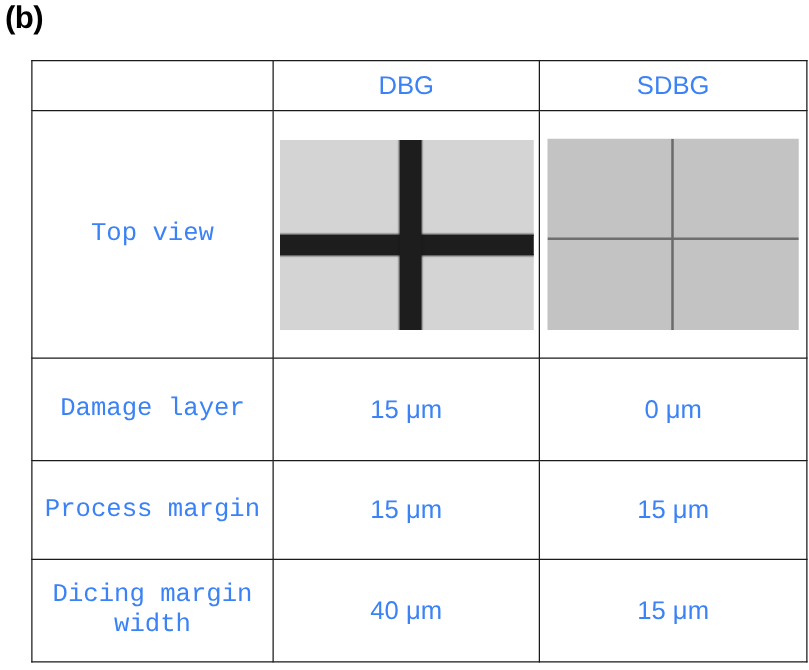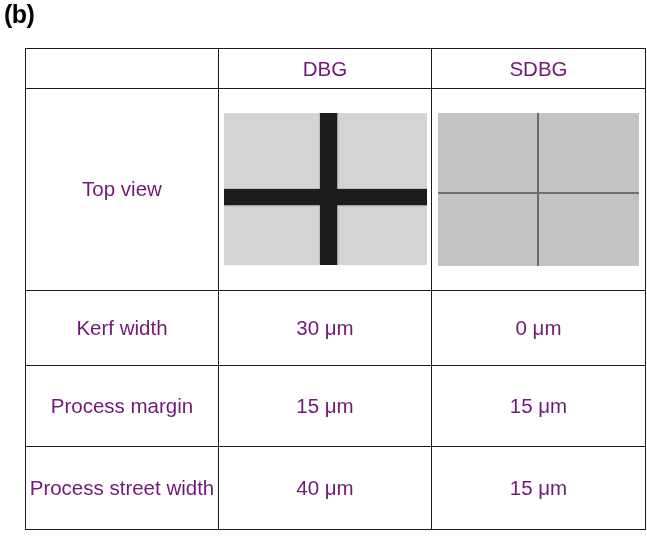--- a/index.html
+++ b/index.html
@@ -44,41 +44,42 @@
     table-layout: fixed;
   }
   #comparison-table td,
   #comparison-table th {
     border: 1.6px solid #1a1a1a;
     padding: 0;
     text-align: center;
     vertical-align: middle;
     font-weight: normal;
     font-size: 20.5px;
-    color: #701a75;
+    color: #3b82f6;
   }
 
   col.col-label  { width: 193px; }
   col.col-dbg    { width: 213px; }
   col.col-sdbg   { width: 214px; }
 
   tr.row-header   { height: 40px; }
   tr.row-topview  { height: 170px; }
   tr.row-kerf     { height: 64px; }
   tr.row-damage   { height: 70px; }
   tr.row-margin   { height: 68px; margin-top: 12px; }
   tr.row-dicing   { height: 70px; }
 
   .header-cell {
     font-size: 21px;
   }
   .blank-cell { }
 
   .row-label {
     font-size: 20.5px;
+    font-family: Liberation Mono, monospace;
   }
   .row-label.highlight {
     color: #1579c6;
     font-weight: bold;
     line-height: 1.15;
   }
 
   .value-cell {
     font-size: 20.5px;
   }
@@ -172,34 +173,34 @@
           </div>
         </td>
         <td class="micro-cell">
           <div class="micrograph sdbg">
             <div class="street-h"></div>
             <div class="street-v"></div>
           </div>
         </td>
       </tr>
 
-      <tr class="row-kerf">
-        <td class="row-label">Kerf width</td>
-        <td class="value-cell">30 μm</td>
+
+      <tr class="row-damage">
+        <td class="row-label">Damage layer</td>
+        <td class="value-cell">15 μm</td>
         <td class="value-cell">0 μm</td>
       </tr>
-
 
       <tr class="row-margin">
         <td class="row-label">Process margin</td>
         <td class="value-cell">15 μm</td>
         <td class="value-cell">15 μm</td>
       </tr>
 
       <tr class="row-dicing">
-        <td class="row-label highlight">Process street width</td>
+        <td class="row-label highlight">Dicing margin width</td>
         <td class="value-cell">40 μm</td>
         <td class="value-cell">15 μm</td>
       </tr>
 
     </tbody>
   </table>
 </div>
 
 </body></html>

